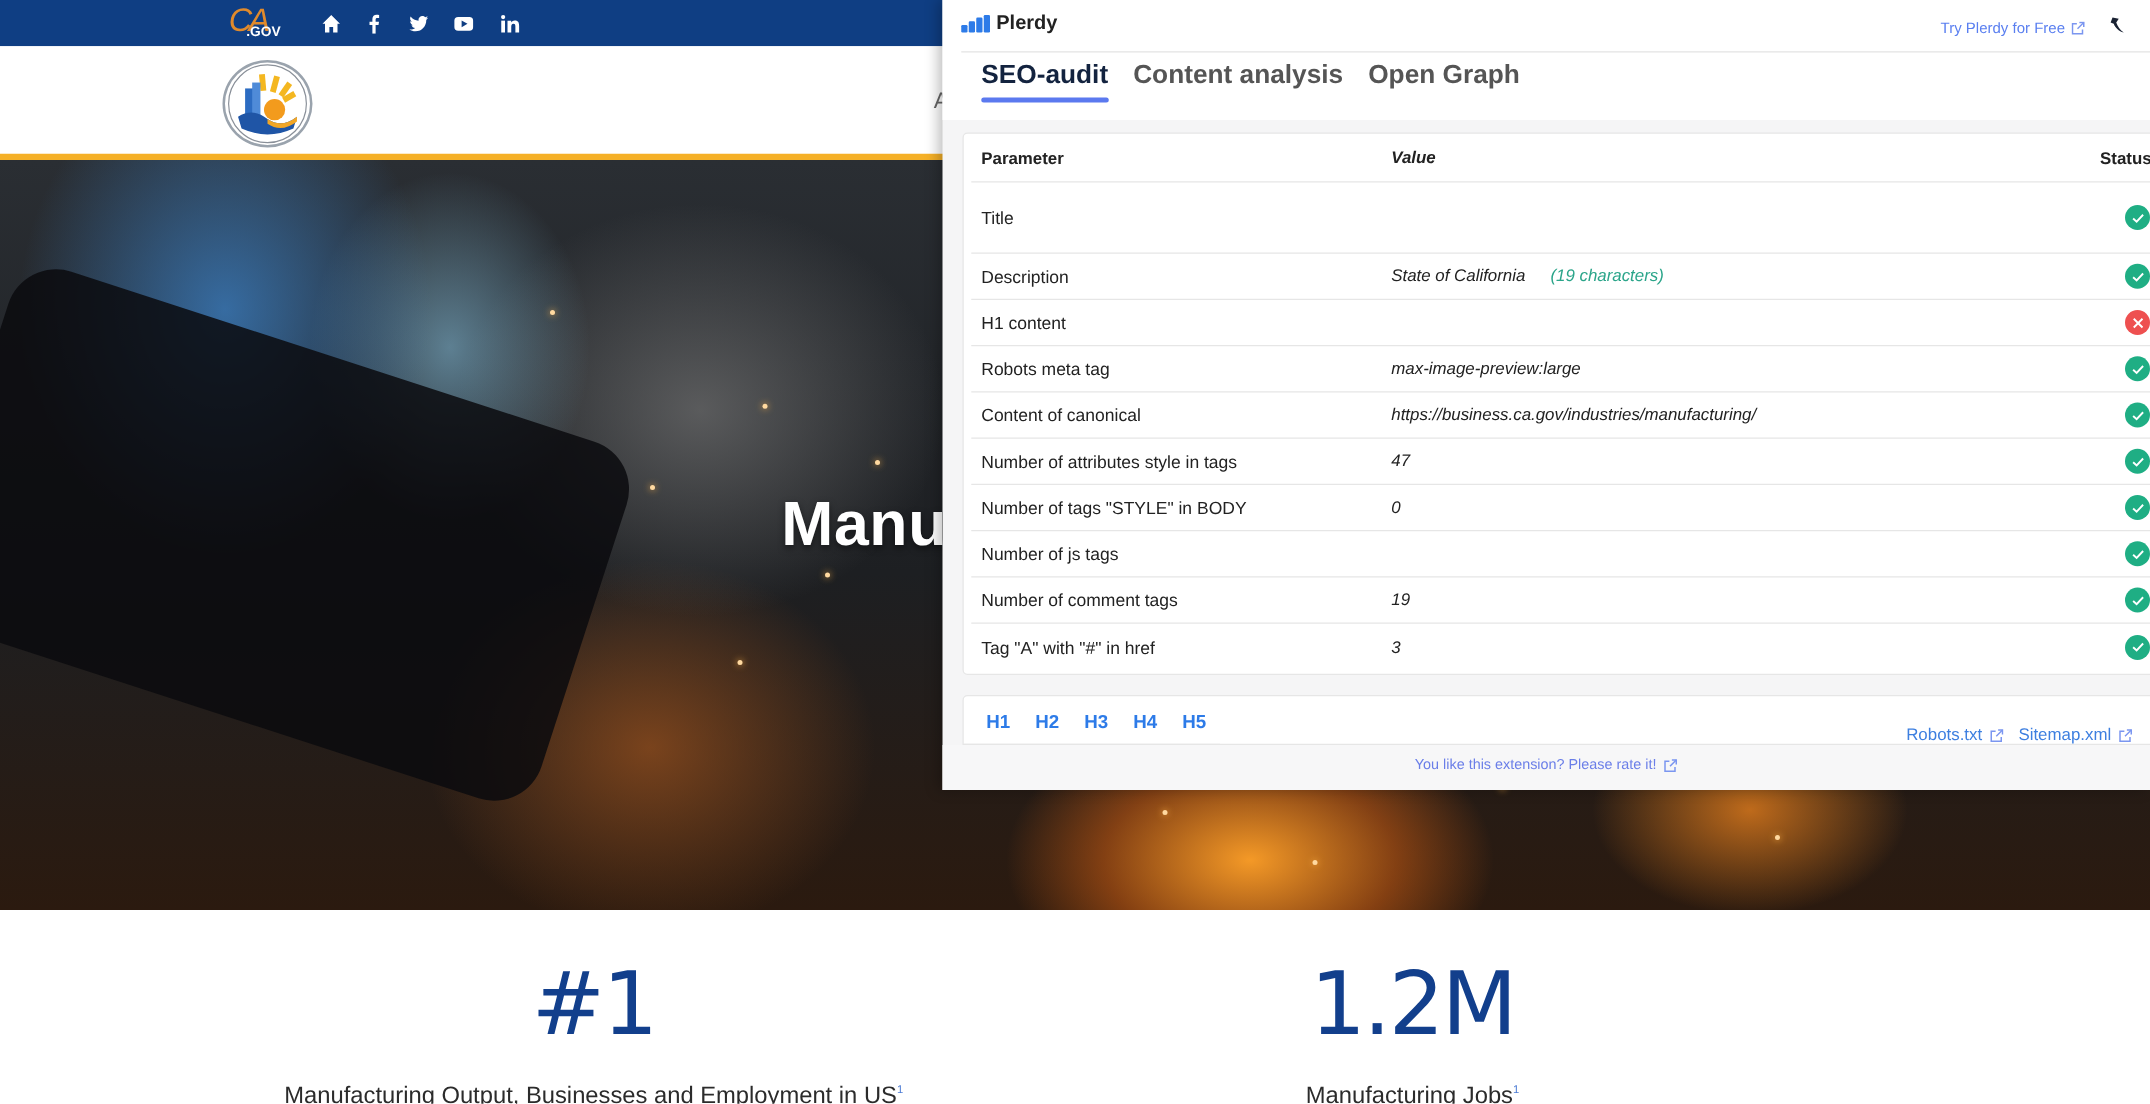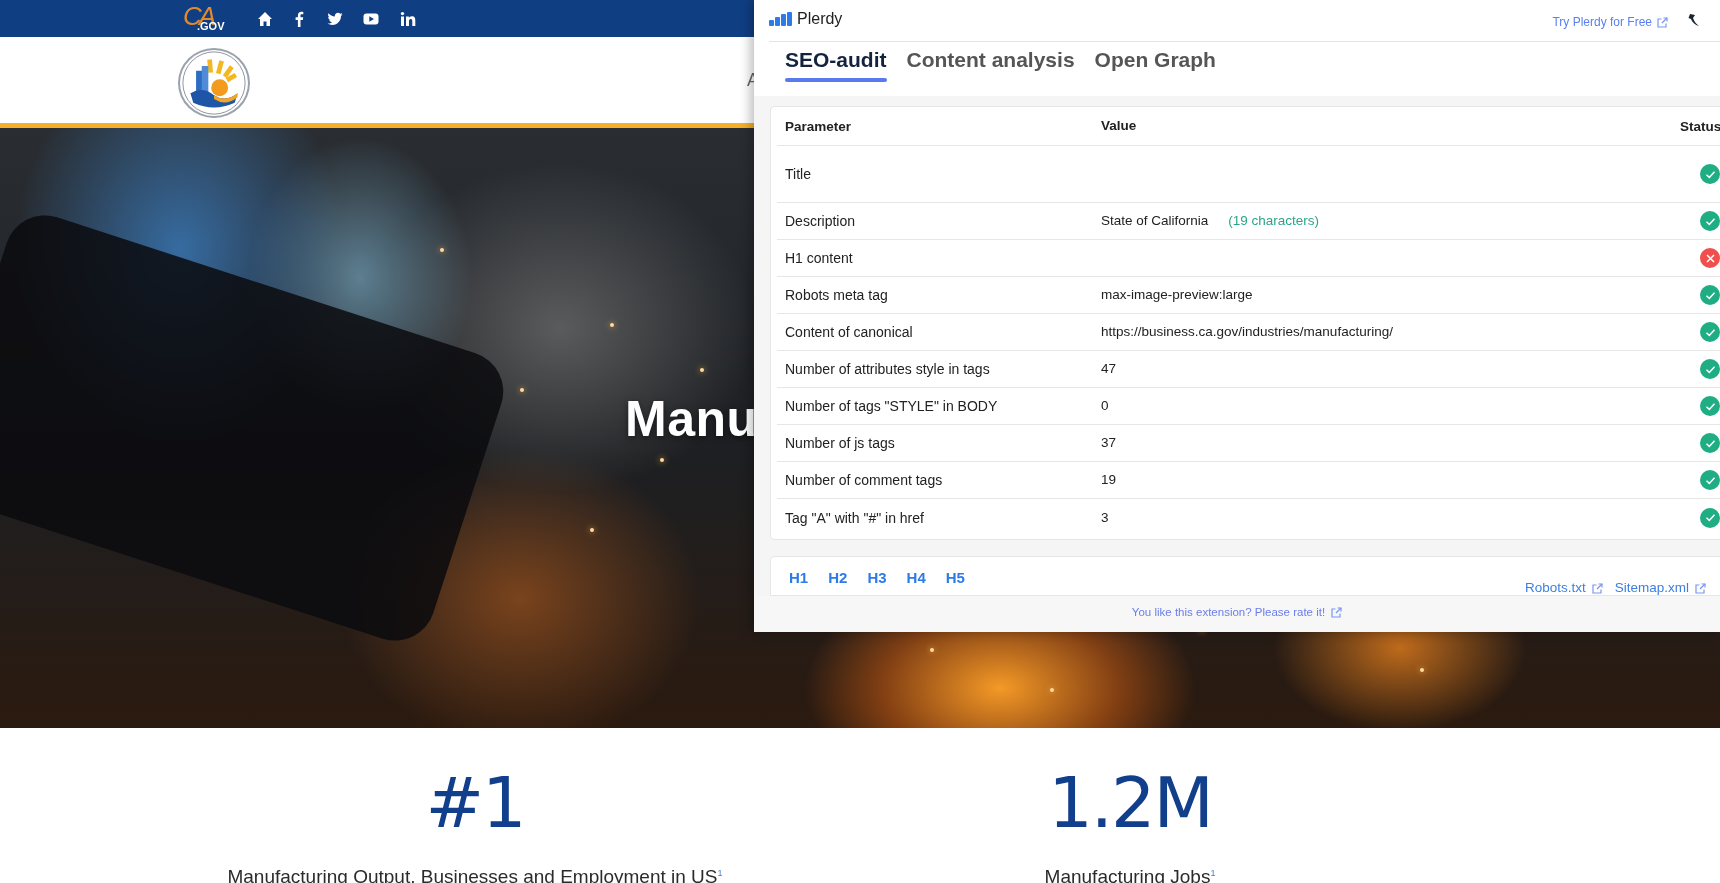--- a/index.html
+++ b/index.html
@@ -38,40 +38,40 @@
   .stat-value { font-size: 70px; color: #123f8c; line-height: 1; font-family: "DejaVu Sans", sans-serif; letter-spacing: -2px; }
   .stat-label { margin-top: 28px; font-size: 19px; color: #2b2b2b; white-space: nowrap; }
   .stat-label sup { font-size: 9px; color: #4b7bd4; }
 
   
   .panel { position: absolute; left: 754px; top: 0; width: 966px; height: 632px; background: #f5f5f6; box-shadow: -4px 0 10px rgba(0,0,0,0.25); }
   .panel-head { position: absolute; left: 0; top: 0; width: 966px; height: 96px; background: #fff; }
   .plerdy-logo { position: absolute; left: 15px; top: 10px; display: flex; align-items: center; gap: 5px; }
   .plerdy-logo .bars { display: flex; align-items: flex-end; gap: 1px; height: 14px; }
   .plerdy-logo .bars span { width: 5px; background: #2d7be8; border-radius: 1px; }
-  .plerdy-logo .name { font-size: 16px; font-weight: normal; color: #222; }
+  .plerdy-logo .name { font-size: 16px; font-weight: bold; color: #222; }
   .try-link { position: absolute; right: 52px; top: 15px; font-size: 12px; color: #5a7ff0; display: flex; align-items: center; gap: 5px; }
   .ext-icon { display: inline-block; width: 11px; height: 11px; }
   .ext-icon svg { width: 11px; height: 11px; stroke: #7b96f0; fill: none; stroke-width: 1.2; }
   .pin-icon { position: absolute; right: 20px; top: 13px; width: 12px; height: 14px; }
   .head-divider { position: absolute; left: 15px; right: 0; top: 41px; height: 1px; background: #e3e3e3; }
   .tabs { position: absolute; left: 15px; top: 48px; display: flex; gap: 20px; margin-left: 16px; }
   .tab { font-size: 21px; font-weight: bold; color: #555; position: relative; padding-bottom: 10px; cursor: pointer; }
   .tab.active { color: #13233f; }
   .tab.active::after { content: ""; position: absolute; left: 0; right: 0; bottom: 0; height: 4px; border-radius: 2px; background: #5b79ef; }
 
   .table-card { position: absolute; left: 16px; top: 106px; width: 960px; height: 434px; background: #fff; border: 1px solid #e6e6e6; border-radius: 4px; }
   .tbl { position: absolute; left: 6px; top: 0; width: 960px; }
   .tr { position: relative; border-bottom: 1px solid #e6e6e6; display: flex; align-items: center; }
   .tr.head { height: 39px; }
   .tr.row { height: 37px; }
   .tr.row.tall { height: 57px; }
   .tr:last-child { border-bottom: none; }
   .c-param { position: absolute; left: 8px; font-size: 14px; color: #222; }
-  .c-value { position: absolute; left: 324px; width: 470px; font-size: 13.5px; color: #222; line-height: 20px; }
+  .c-value { position: absolute; left: 336px; width: 470px; font-size: 13.5px; color: #222; line-height: 20px; font-style: italic; }
   .c-status { position: absolute; left: 903px; }
   .tr.head .c-param, .tr.head .c-value, .tr.head .c-status { font-weight: bold; font-size: 13.5px; color: #222; }
   .hint-blue { color: #3d7fe0; }
   .hint-green { color: #2ba58a; }
   .status-ok, .status-fail { width: 20px; height: 20px; border-radius: 50%; display: flex; align-items: center; justify-content: center; }
   .status-ok { background: #1fae84; }
   .status-fail { background: #ee5050; }
   .status-ok svg, .status-fail svg { width: 11px; height: 11px; stroke: #fff; fill: none; stroke-width: 1.5; }
   .c-status-icon { position: absolute; left: 923px; }
 
@@ -265,21 +265,20 @@
           <span class="c-param">Number of tags "STYLE" in BODY</span>
           <span class="c-value"><span>0</span></span>
           <span class="c-status-icon status-ok">
             <svg viewBox="0 0 11 11">
               <path d="M1.5 5.8 L4.3 8.4 L9.5 2.8"></path>
             </svg>
           </span>
         </div>
         <div class="tr row">
           <span class="c-param">Number of js tags</span>
-          <span class="c-value"><span>37</span></span>
           <span class="c-status-icon status-ok">
             <svg viewBox="0 0 11 11">
               <path d="M1.5 5.8 L4.3 8.4 L9.5 2.8"></path>
             </svg>
           </span>
         </div>
         <div class="tr row">
           <span class="c-param">Number of comment tags</span>
           <span class="c-value"><span>19</span></span>
           <span class="c-status-icon status-ok">

